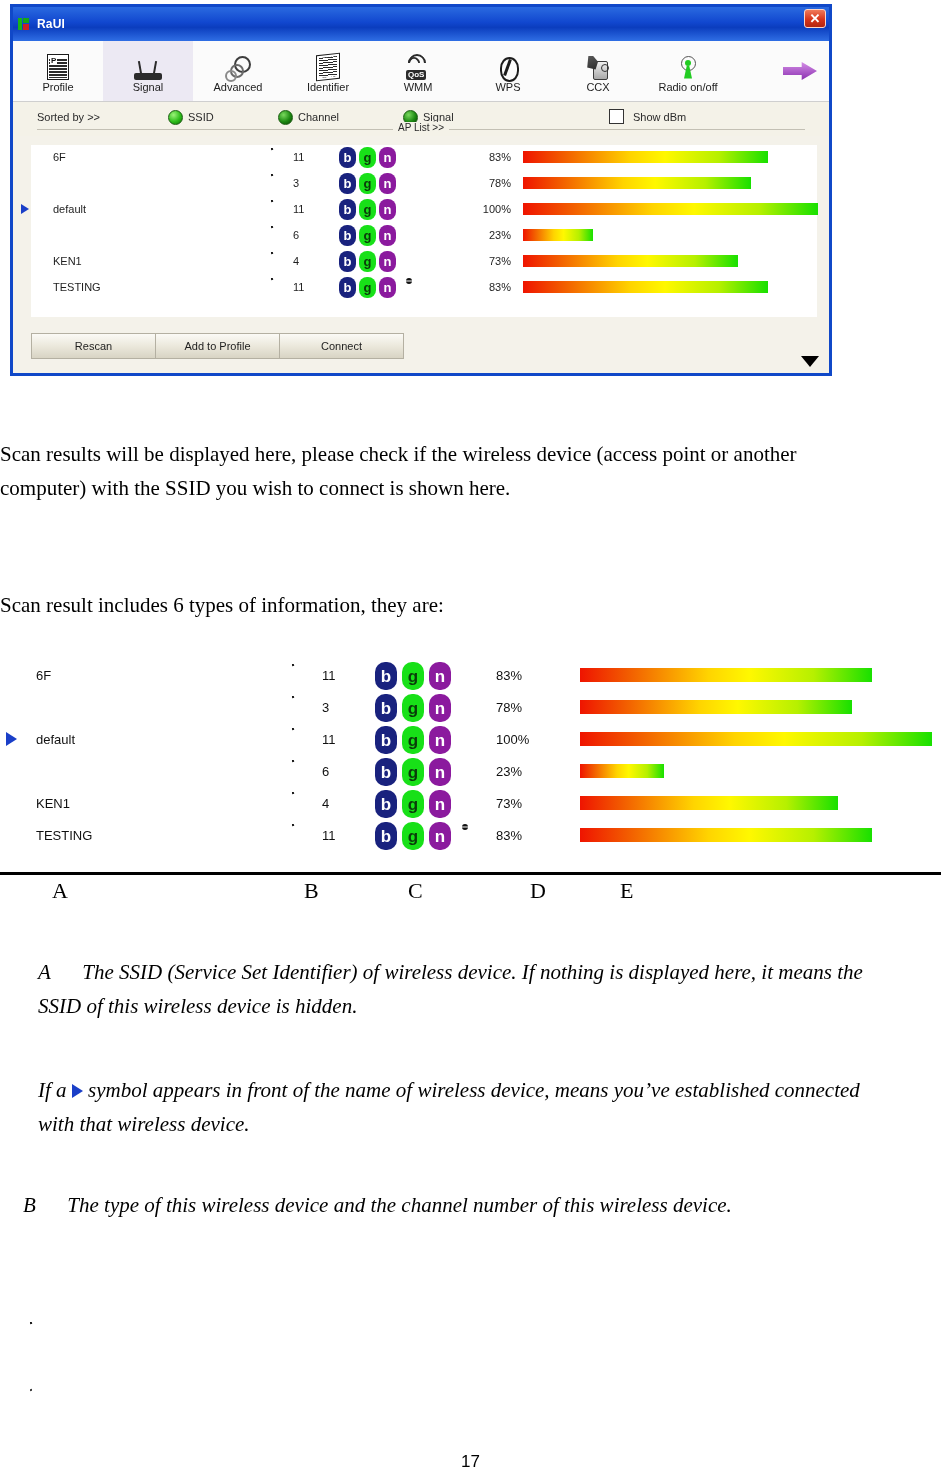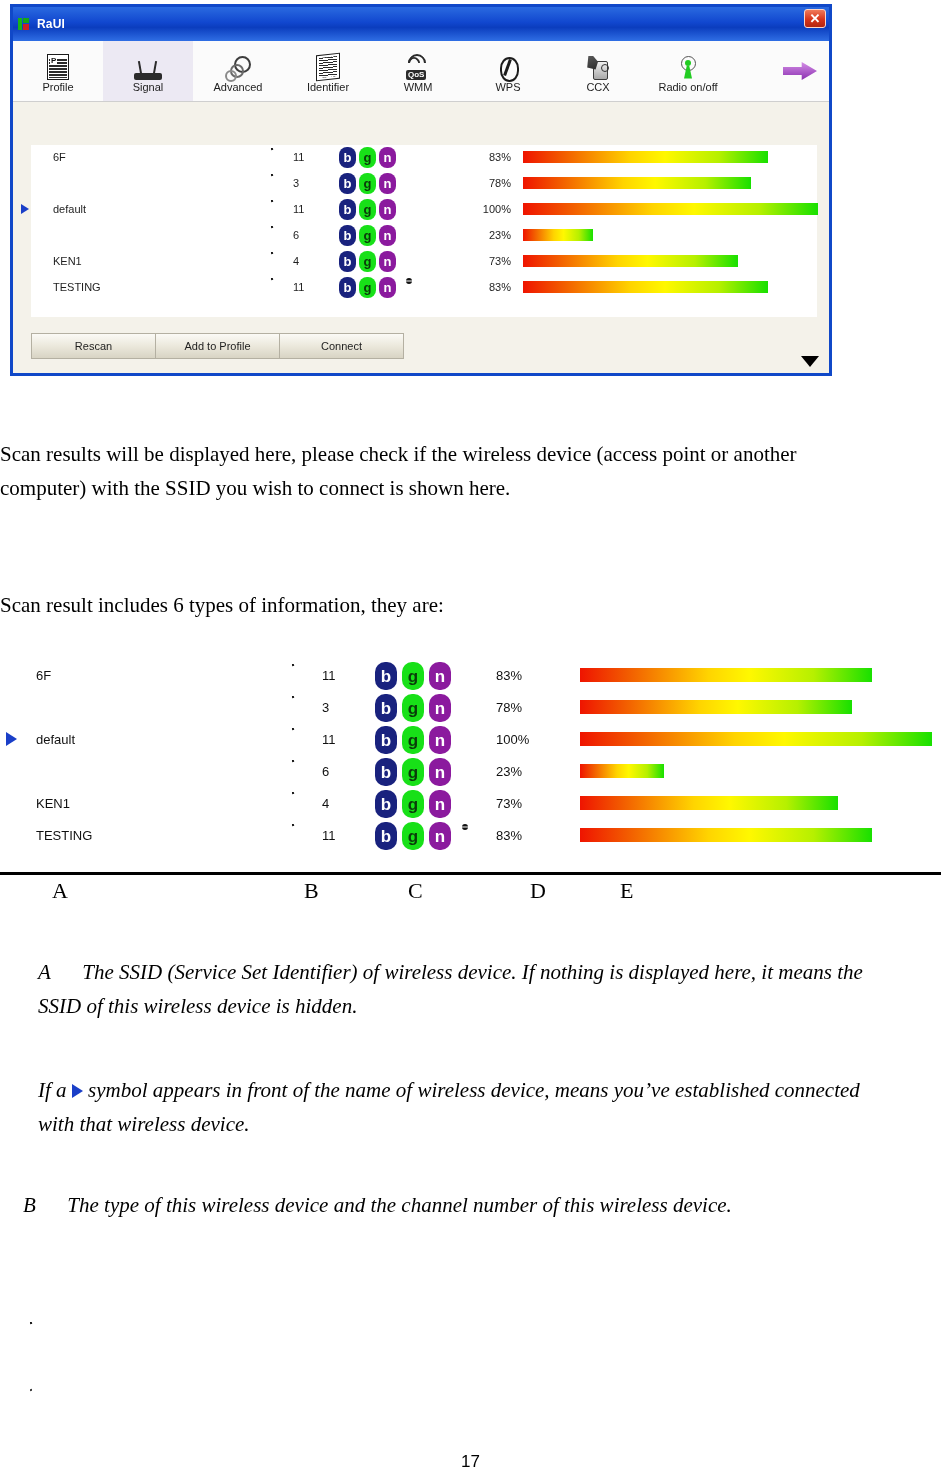--- a/index.html
+++ b/index.html
@@ -344,20 +344,40 @@
 
     <div class="tool arrow">
       <span class="glyph">
         <span class="ic-arrow">
             <span class="sh"></span>
           </span>
       </span>
     </div>
   </div>
 
+  <div class="sortbar">
+    <span class="lab" style="left:24px">Sorted by &gt;&gt;</span>
+
+    <span class="led" style="left:155px"></span>
+    <span class="lab" style="left:175px">SSID</span>
+
+    <span class="led dim" style="left:265px"></span>
+    <span class="lab" style="left:285px">Channel</span>
+
+    <span class="led dim" style="left:390px"></span>
+    <span class="lab" style="left:410px">Signal</span>
+
+    <span class="chk" style="left:596px"></span>
+    <span class="lab" style="left:620px">Show dBm</span>
+
+    <span class="aplist"></span>
+    <span class="aplist-lbl">
+      <span>AP List &gt;&gt;</span>
+    </span>
+  </div>
 
   <div class="aparea">
 
     <div class="row">
       <span class="ssid">6F</span>
       <span class="aptype"><span class="apic"><span class="b2"></span><span class="b1"></span><span class="dot"></span></span></span>
       <span class="ch">11</span>
       <span class="badges">
         <span class="bdg b">b</span>
         <span class="bdg g">g</span>

